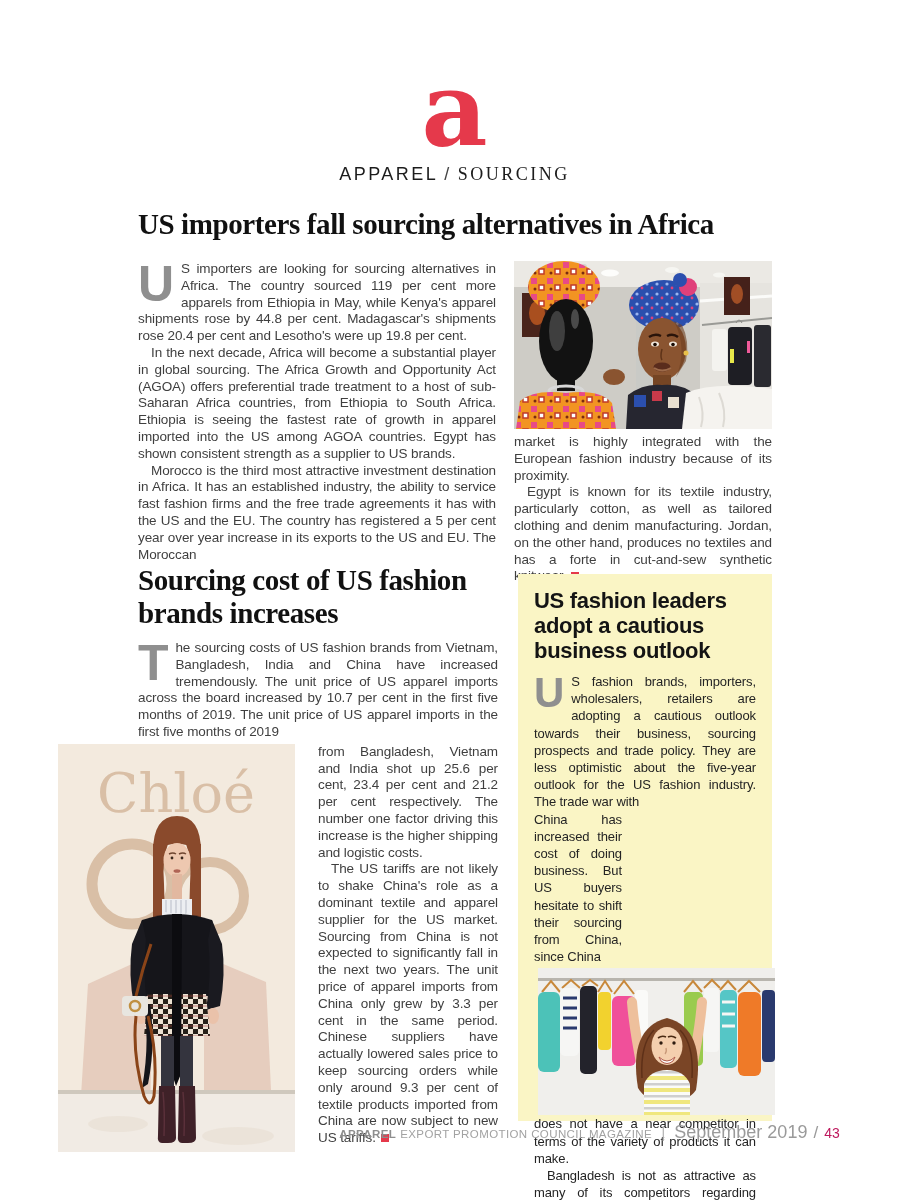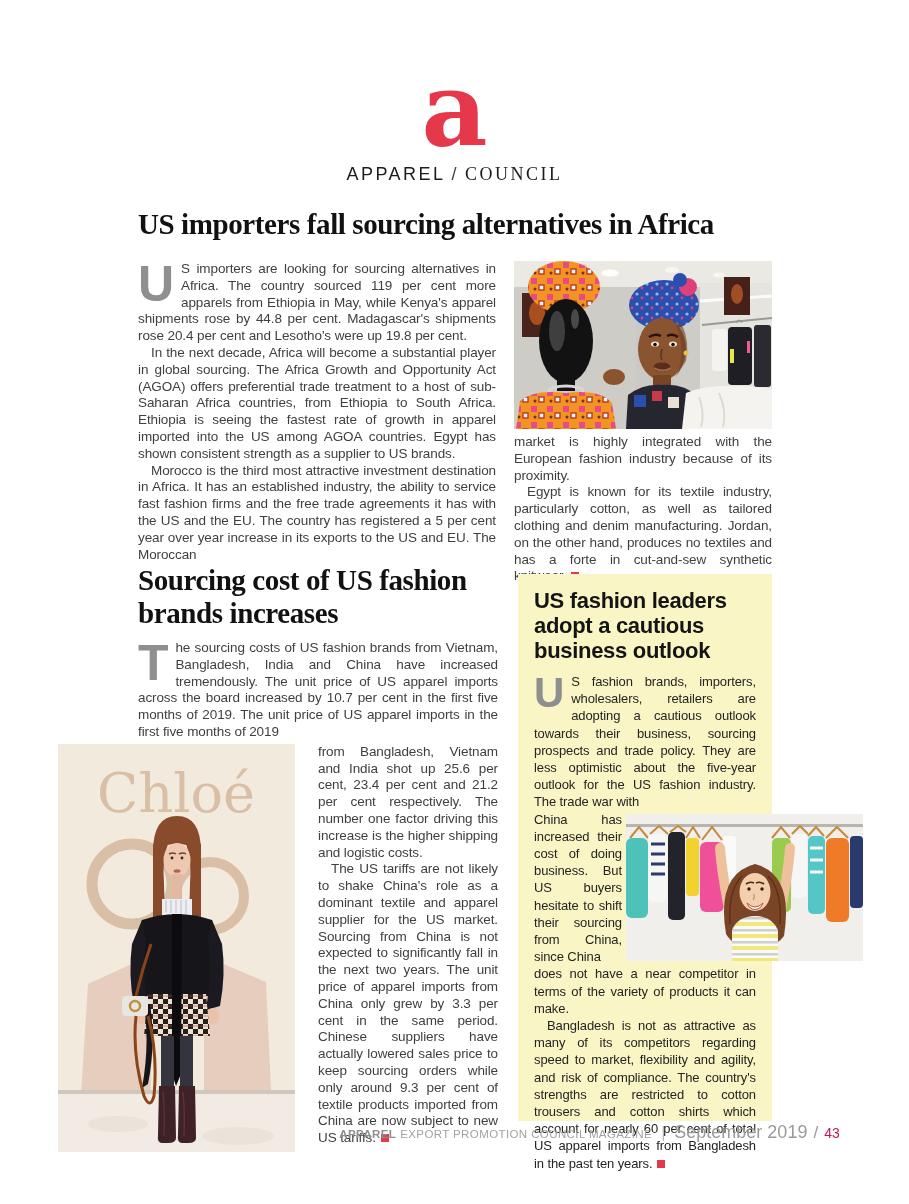--- a/index.html
+++ b/index.html
@@ -42,42 +42,42 @@
   .img-chloe{display:block;width:237px;height:408px;flex:none;margin-left:-80px;}
   .a2-col{width:180px;flex:none;margin-left:23px;}
   
   .sidebar{position:absolute;top:574px;left:518px;width:254px;height:547px;
            background:#faf5c5;padding:14px 16px 2px;box-sizing:border-box;}
   .sb-title{margin:0;width:195px;font-size:22px;line-height:25px;font-weight:bold;
             color:#141414;letter-spacing:-0.3px;}
   .sb-body{margin:0;font-size:13px;line-height:17.2px;color:#242424;
            text-align:justify;letter-spacing:-0.1px;}
   .sb-p1{margin-top:10px;}
-  .sb-row{display:flex;}
+  .sb-row{display:flex;flex-direction:column;}
   .sb-narrow{width:88px;flex:none;}
   .img-rack{display:block;width:237px;height:147px;flex:none;margin-left:4px;margin-right:-99px;margin-top:3px;}
   
   .footer{position:absolute;top:1122px;left:0;width:100%;display:flex;align-items:baseline;
           justify-content:center;padding-left:270px;box-sizing:border-box;white-space:nowrap;}
   .f-brand{font-weight:bold;color:#8e8e8e;font-size:11.5px;letter-spacing:0.4px;}
   .f-mag{color:#a2a2a2;font-size:11.5px;letter-spacing:0.4px;margin-left:4px;}
   .f-pipe{color:#b8b8b8;font-size:16px;margin:0 9px;font-weight:300;}
   .f-issue{color:#9a9a9a;font-size:18px;}
   .f-slash{color:#9a9a9a;font-size:17px;margin:0 6px;}
   .f-page{color:#be185d;font-size:14px;}
 </style>
 </head>
 <body>
 
 <div id="page">
 
   <div class="masthead">
     <div class="logo-a">a</div>
     <div class="section-line">
-      <span class="sec-apparel">APPAREL</span><span class="sec-slash">/</span><span class="sec-sourcing">COUNCIL</span>
+      <span class="sec-apparel">APPAREL</span><span class="sec-slash">/</span><span class="sec-sourcing">SOURCING</span>
     </div>
   </div>
 
   <h1 class="headline1">US importers fall sourcing alternatives in Africa</h1>
 
   <div class="article1">
     <div class="a1-left">
       <p class="body"><span class="dropcap dc1">U</span><span>S importers are looking for sourcing alternatives in Africa. The country sourced 119 per cent more apparels from Ethiopia in May, while Kenya's apparel shipments rose by 44.8 per cent. Madagascar's shipments rose 20.4 per cent and Lesotho's were up 19.8 per cent.</span></p>
       <p class="body ind">In the next decade, Africa will become a substantial player in global sourcing. The Africa Growth and Opportunity Act (AGOA) offers preferential trade treatment to a host of sub-Saharan Africa countries, from Ethiopia to South Africa. Ethiopia is seeing the fastest rate of growth in apparel imported into the US among AGOA countries. Egypt has shown consistent strength as a supplier to US brands.</p>
       <p class="body ind">Morocco is the third most attractive investment destination in Africa. It has an established industry, the ability to service fast fashion firms and the free trade agreements it has with the US and the EU. The country has registered a 5 per cent year over year increase in its exports to the US and EU. The Moroccan</p>

